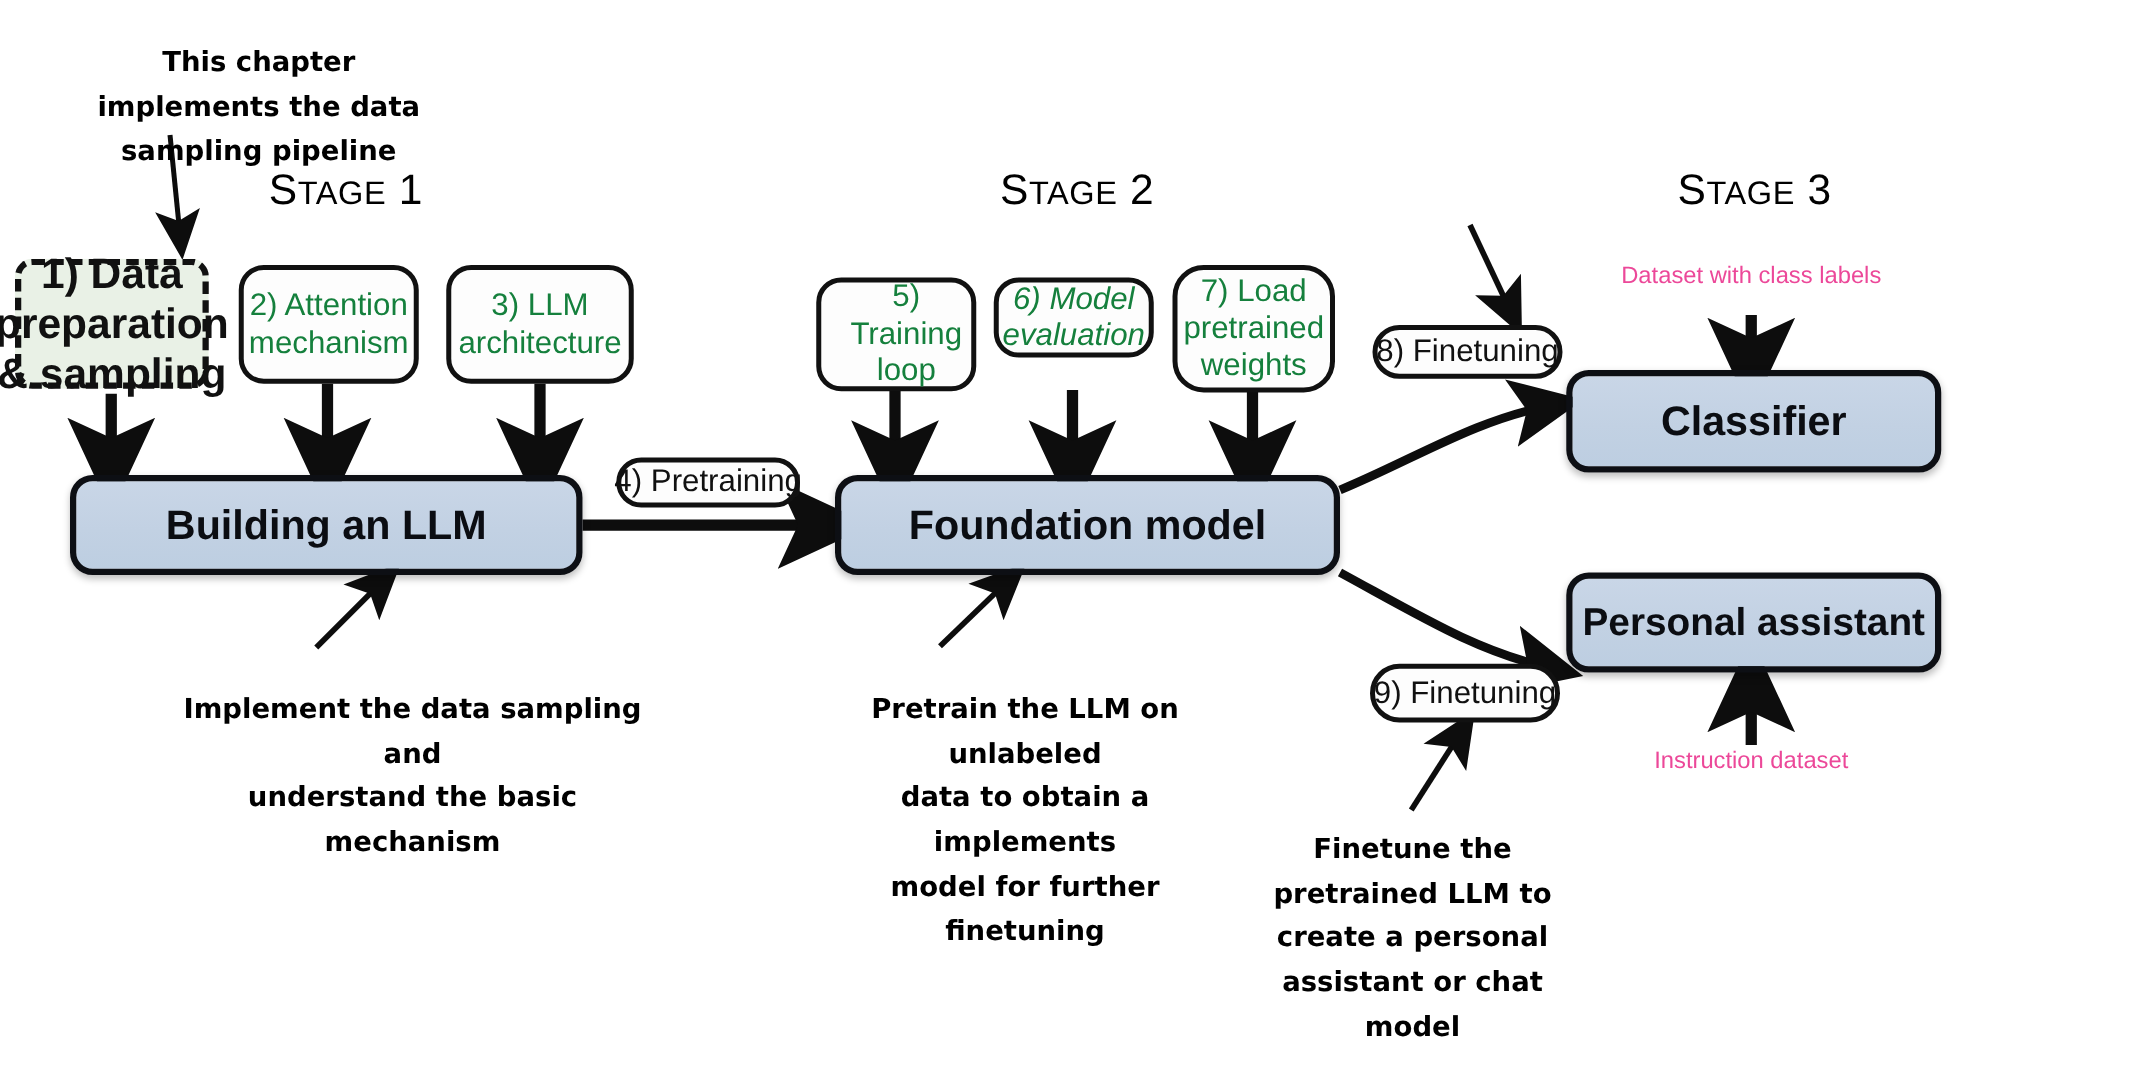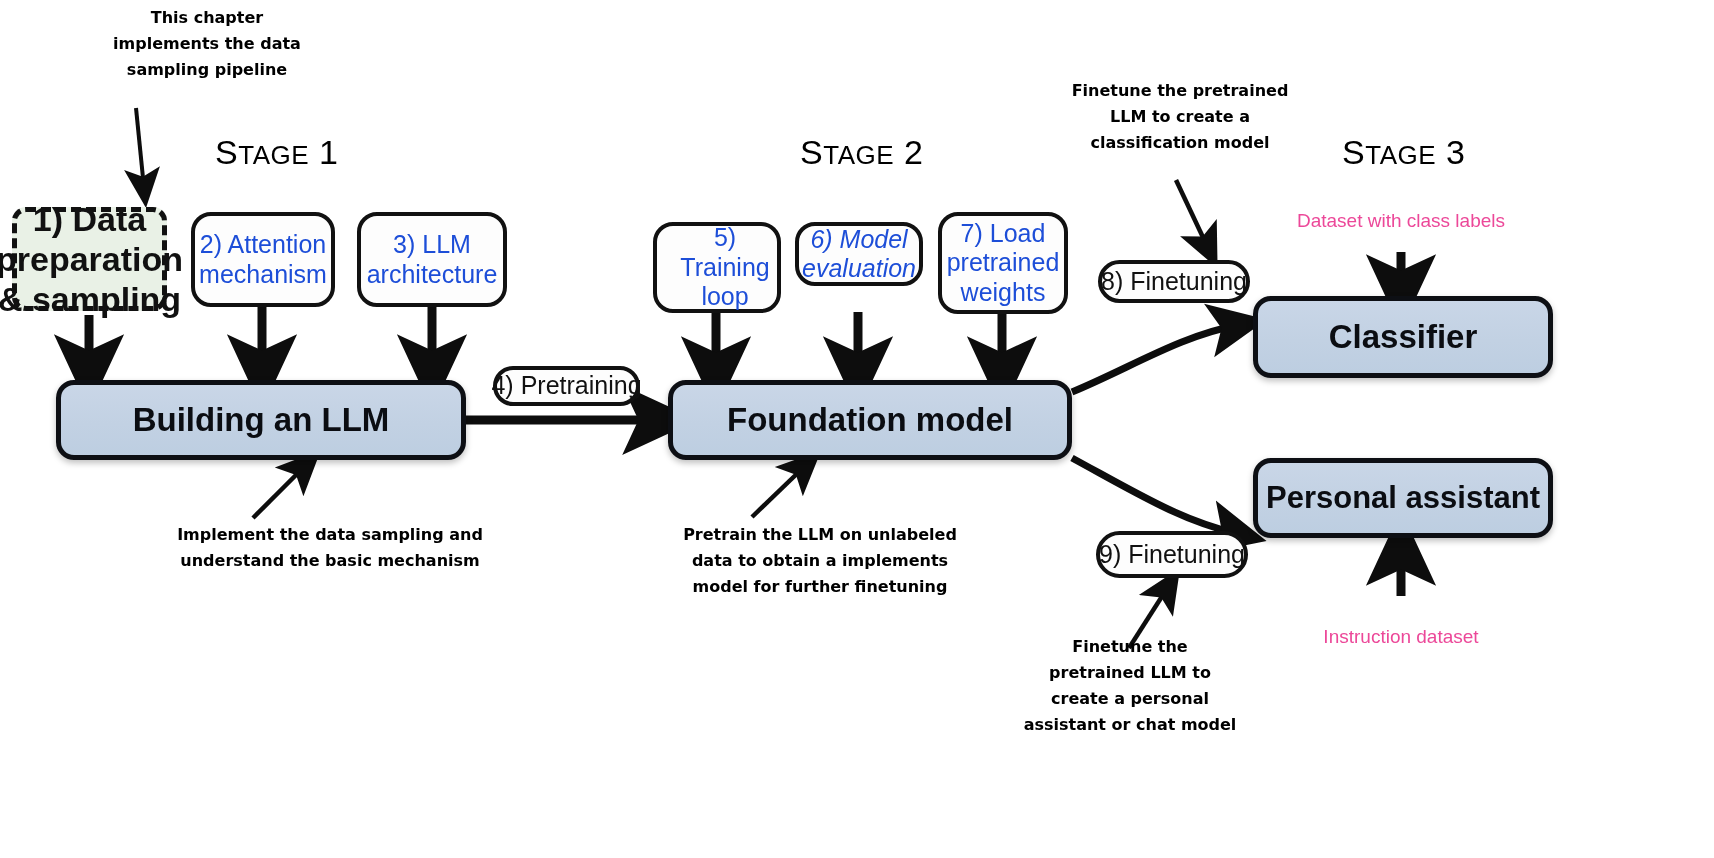--- a/index.html
+++ b/index.html
@@ -34,21 +34,21 @@
     text-align: center;
     line-height: 1.18;
   }
 
   
   .step-box {
     background: #fdfdfd;
     border: 4px solid #111111;
     border-radius: 20px;
     font-size: 25px;
-    color: #1d4ed8;
+    color: #15803d;
     padding: 4px 8px;
   }
 
   
   .dashed-box {
     background: #e9f1e6;
     border: 5px dashed #111111;
     border-radius: 14px;
     font-size: 34px;
     font-weight: bold;
@@ -88,25 +88,26 @@
     letter-spacing: 0.5px;
   }
   .stage-title .big { font-size: 34px; }
   .stage-title .sc  { font-size: 26px; }
 
   
   .caption {
     position: absolute;
     font-family: "DejaVu Sans", sans-serif;
     font-weight: bold;
-    font-size: 16px;
+    font-size: 22px;
     line-height: 1.62;
     color: #000000;
     text-align: center;
     white-space: pre-line;
+    margin-top: 28px;
   }
 
   
   .plain-label {
     position: absolute;
     font-size: 19px;
     color: #ec4899;
     white-space: nowrap;
     text-align: center;
   }
@@ -176,21 +177,21 @@
 
   <div class="node step-box" style="left:357px; top:212px; width:150px; height:95px;">3) LLM
 architecture</div>
 
   <div class="node step-box" style="left:653px; top:222px; width:128px; height:91px;padding-left:24px;">5) Training
 loop</div>
 
   <div class="node step-box" style="left:795px; top:222px; width:128px; height:64px;font-style:italic;">6) Model
 evaluation</div>
 
-  <div class="node step-box" style="left:938px; top:212px; width:130px; height:102px;">7) Load
+  <div class="node step-box" style="left:938px; top:212px; width:130px; height:102px;border-radius:25px;">7) Load
 pretrained
 weights</div>
 
   <div class="node pill" style="left:493px; top:366px; width:147px; height:40px;">4) Pretraining</div>
 
   <div class="node pill" style="left:1098px; top:260px; width:152px; height:43px;">8) Finetuning</div>
 
   <div class="node pill" style="left:1096px; top:531px; width:152px; height:47px;">9) Finetuning</div>
 
   <div class="node model-box" style="left:56px; top:380px; width:410px; height:80px;">Building an LLM</div>
@@ -205,26 +206,23 @@
 implements the data
 sampling pipeline</div>
 
   <div class="caption" style="left:140px; top:522px; width:380px;">Implement the data sampling and
 understand the basic mechanism</div>
 
   <div class="caption" style="left:650px; top:522px; width:340px;">Pretrain the LLM on unlabeled
 data to obtain a implements
 model for further finetuning</div>
 
-  <div class="caption" style="left:1030px; top:78px; width:300px;">Finetune the pretrained
-LLM to create a
-classification model</div>
 
   <div class="caption" style="left:990px; top:634px; width:280px;">Finetune the
 pretrained LLM to
 create a personal
 assistant or chat model</div>
 
   <div class="plain-label" style="left:1281px; top:210px; width:240px;">Dataset with class labels</div>
 
-  <div class="plain-label" style="left:1311px; top:598px; width:180px;margin-top:28px;">Instruction dataset</div>
+  <div class="plain-label" style="left:1311px; top:598px; width:180px;">Instruction dataset</div>
 
 </div>
 
 </body></html>

